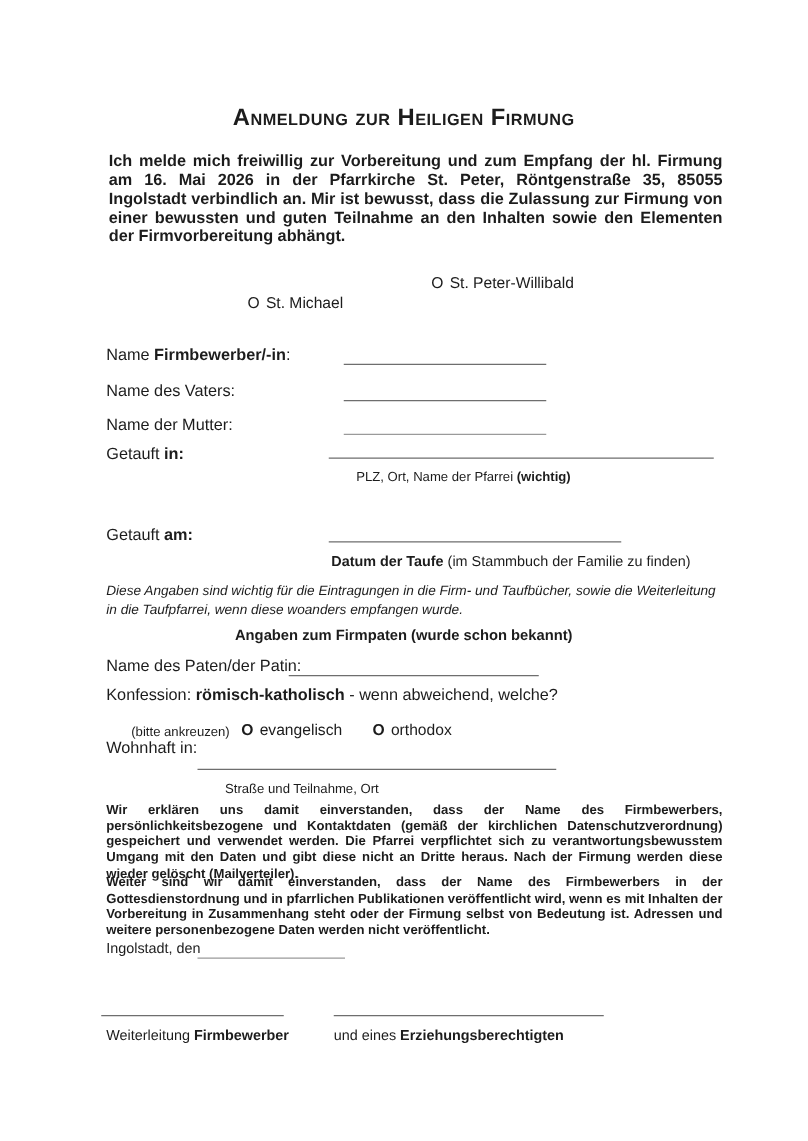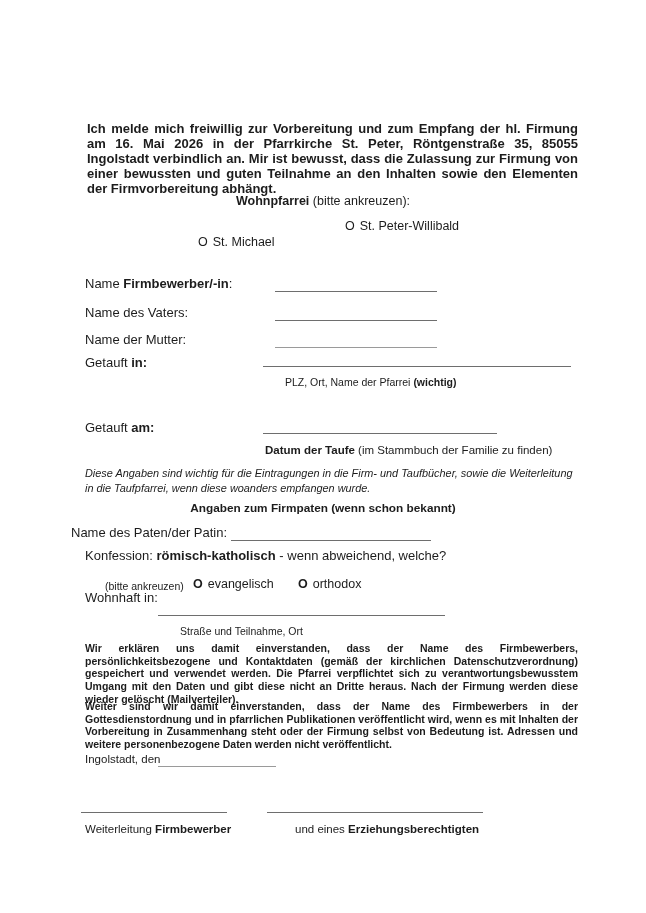--- a/index.html
+++ b/index.html
@@ -47,26 +47,24 @@
     font-size:10.5px;font-weight:700;
     line-height:12.7px;text-align:justify;
   }
   .footer-lab{font-size:11.5px;}
 </style>
 </head>
 <body>
 
 <div class="page">
 
+  <div class="abs title">Anmeldung zur Heiligen Firmung</div>
 
   <div class="abs intro">Ich melde mich freiwillig zur Vorbereitung und zum Empfang der hl. Firmung am 16. Mai 2026 in der Pfarrkirche St. Peter, Röntgenstraße 35, 85055 Ingolstadt verbindlich an. Mir ist bewusst, dass die Zulassung zur Firmung von einer bewussten und guten Teilnahme an den Inhalten sowie den Elementen der Firmvorbereitung abhängt.</div>
 
-  <div class="abs center-line wp-head">
-    <span class="b">Wohnpfarrei</span><span> (bitte ankreuzen):</span>
-  </div>
 
   <div class="abs opt" style="left:198px;top:219px;margin-top:16px;">
     <span class="circ">O</span><span>St. Michael</span>
   </div>
   <div class="abs opt" style="left:345px;top:219px;">
     <span class="circ">O</span><span>St. Peter-Willibald</span>
   </div>
 
   <div class="abs lab" style="left:85px;top:276px;">
     <span>Name </span><span class="b">Firmbewerber/-in</span><span>:</span>
@@ -90,23 +88,23 @@
   <div class="abs lab" style="left:85px;top:420px;">
     <span>Getauft </span><span class="b">am:</span>
   </div>
   <div class="wline" style="left:263px;top:433px;width:234px;"></div>
   <div class="abs note">Diese Angaben sind wichtig für die Eintragungen in die Firm- und Taufbücher, sowie die Weiterleitung in die Taufpfarrei, wenn diese woanders empfangen wurde.</div>
 
   <div class="abs cap-md" style="left:265px;top:444px;">
     <span class="b">Datum der Taufe</span><span> (im Stammbuch der Familie zu finden)</span>
   </div>
 
-  <div class="abs center-line sponsor-head">Angaben zum Firmpaten (wenn schon bekannt)</div>
+  <div class="abs center-line sponsor-head">Angaben zum Firmpaten (wurde schon bekannt)</div>
 
-  <div class="abs lab" style="left:71px;top:525px;">Name des Paten/der Patin:</div>
+  <div class="abs lab" style="left:85px;top:525px;">Name des Paten/der Patin:</div>
   <div class="wline" style="left:231px;top:540px;width:200px;"></div>
 
   <div class="abs lab" style="left:85px;top:548px;">
     <span>Konfession: </span><span class="b">römisch-katholisch</span><span> - wenn abweichend, welche?</span>
   </div>
 
   <div class="abs small-cap" style="left:85px;top:580px;">(bitte ankreuzen)</div>
   <div class="abs opt" style="left:193px;top:577px;">
     <span class="circ b">O</span><span>evangelisch</span>
   </div>
@@ -123,17 +121,17 @@
 
   <div class="abs footer-lab" style="left:85px;top:753px;">Ingolstadt, den</div>
   <div class="wline light" style="left:158px;top:766px;width:118px;"></div>
 
   <div class="wline" style="left:81px;top:812px;width:146px;"></div>
   <div class="wline" style="left:267px;top:812px;width:216px;"></div>
 
   <div class="abs footer-lab" style="left:85px;top:823px;">
     <span>Weiterleitung </span><span class="b">Firmbewerber</span>
   </div>
-  <div class="abs footer-lab" style="left:267px;top:823px;margin-left:28px;">
+  <div class="abs footer-lab" style="left:267px;top:823px;">
     <span>und eines </span><span class="b">Erziehungsberechtigten</span>
   </div>
 
 </div>
 
 </body></html>

